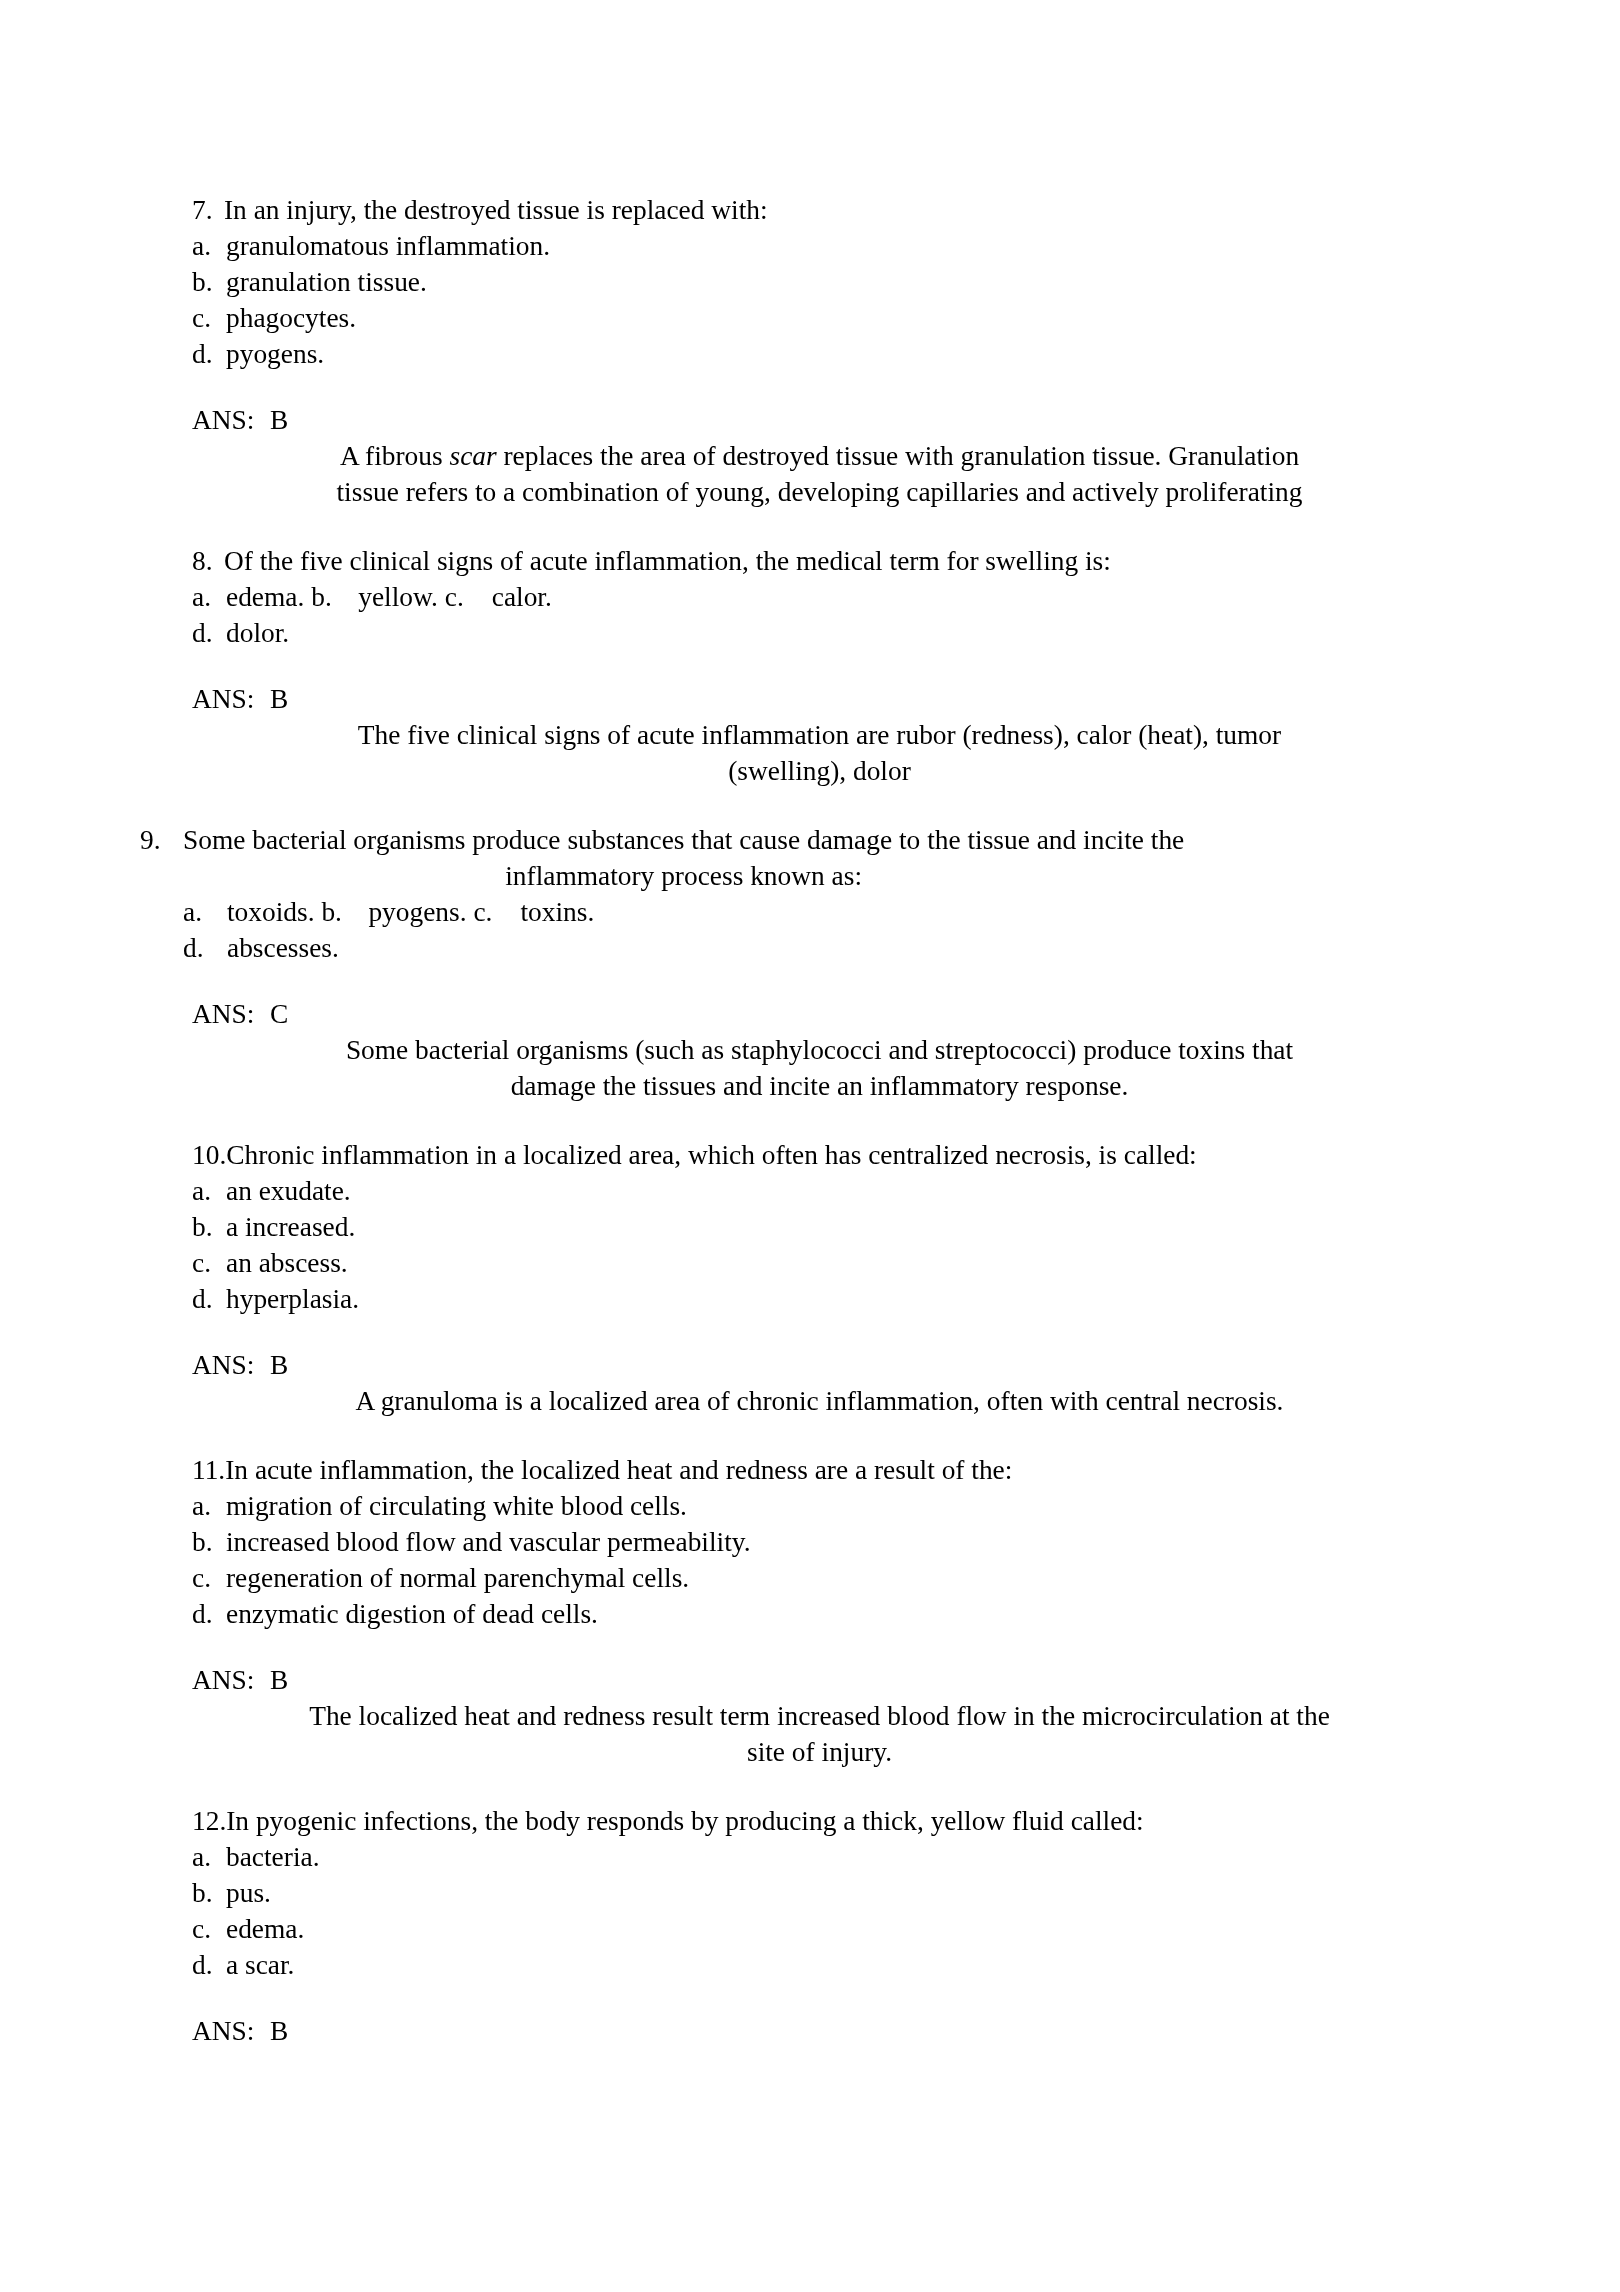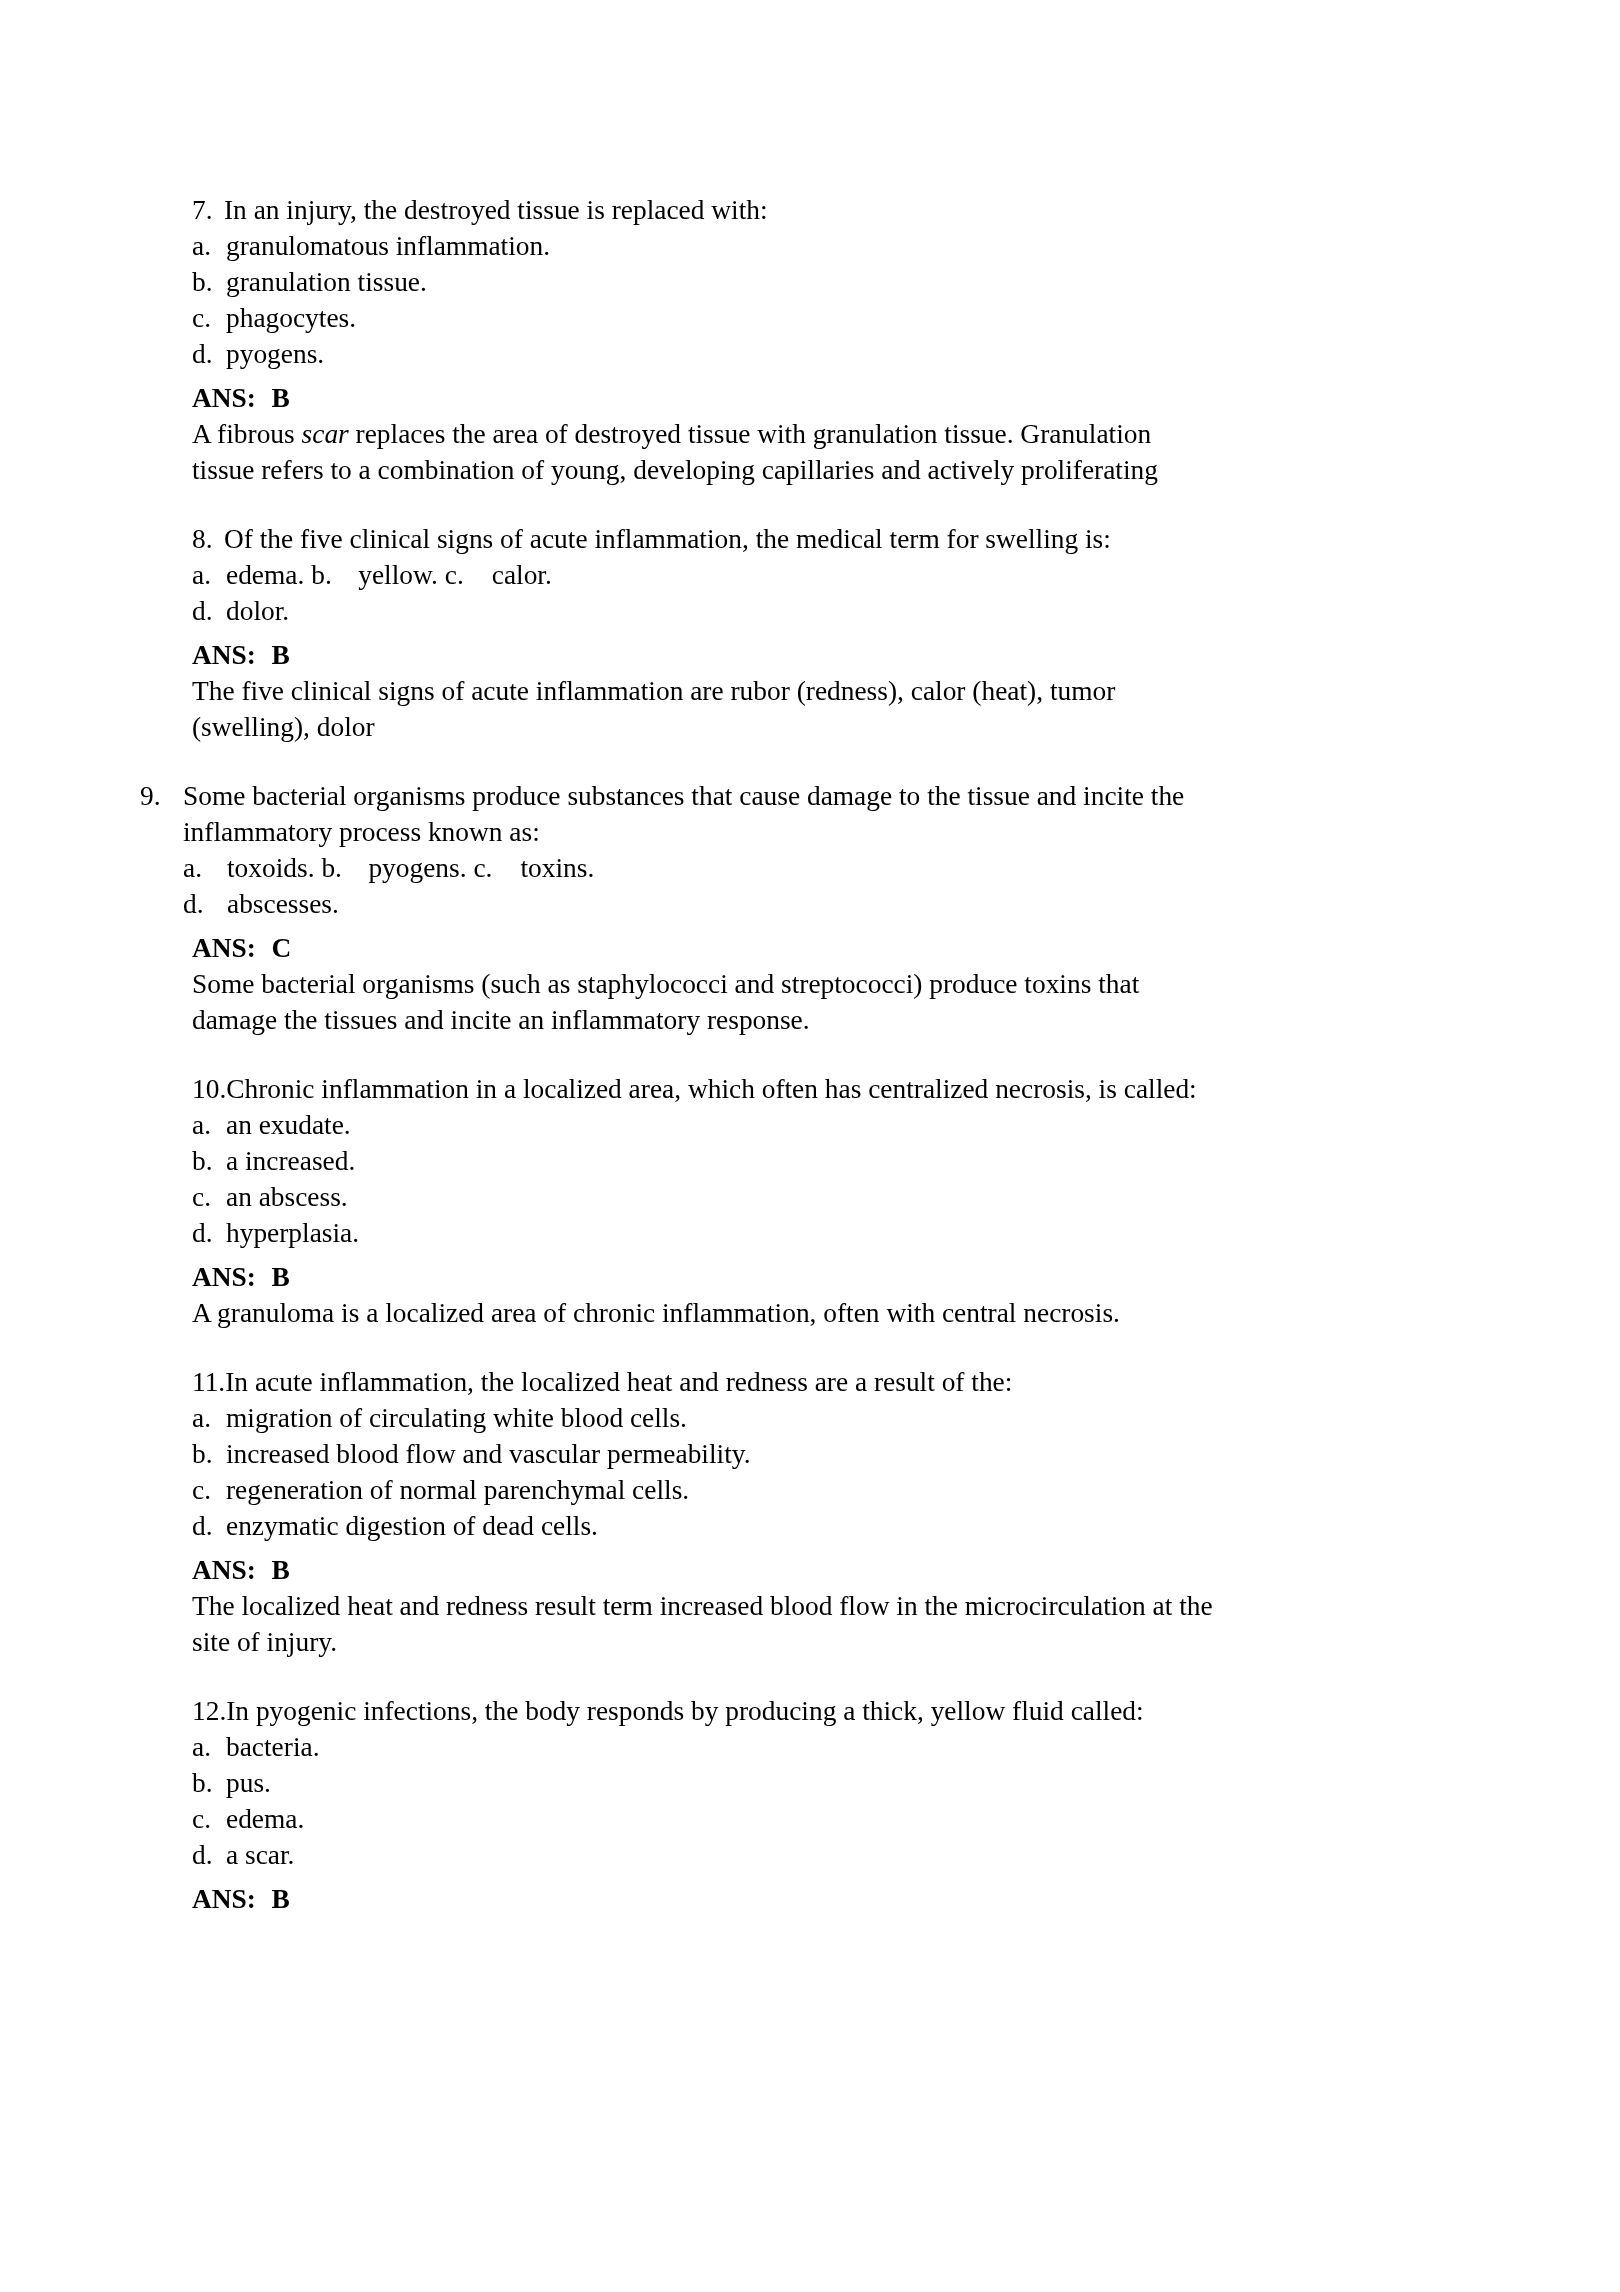--- a/index.html
+++ b/index.html
@@ -26,25 +26,25 @@
   .qa:first-child { margin-top: 0; }
 
   .q-line, .opt-row, .ans-line { display: flex; align-items: baseline; }
   .q-num { flex: none; min-width: 32px; }
   .q-text { flex: none; }
 
   .opt-letter { flex: none; width: 34px; }
   .opt-letter.tab { width: 47px; margin-left: 6.9px; }
   .opt-text { flex: none; }
 
-  .ans-line { margin-top: 8px; font-weight: bold; }
+  .ans-line { margin-top: 30px; }
   .ans-val { margin-left: 15.7px; }
 
   .line { display: block; }
-  .nowrap { white-space: nowrap; }
+  .nowrap { white-space: nowrap; text-align: center; }
 
   
   .q9 { margin-left: -52px; }
   .q9 .q-num { min-width: 43px; }
   .q9 .opt-row { margin-left: 43px; }
   .q9 .opt-letter { width: 44px; }
   .q9 .opt-letter.tab { width: 47px; margin-left: 6.9px; }
   .q9 .ans-line, .q9 .expl { margin-left: 52px; }
 
   em { }

